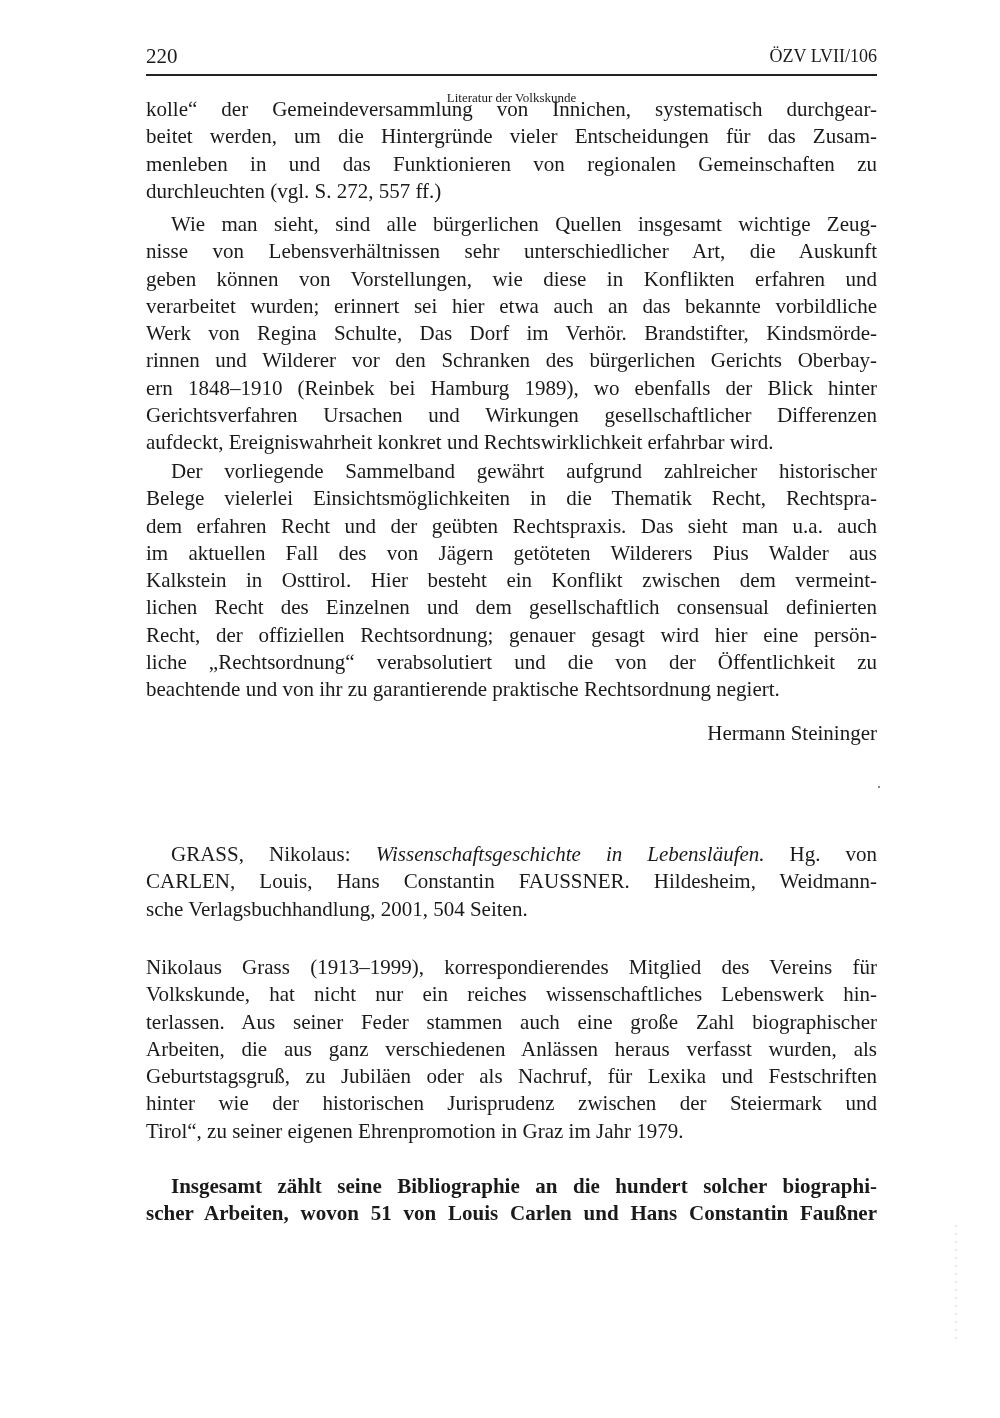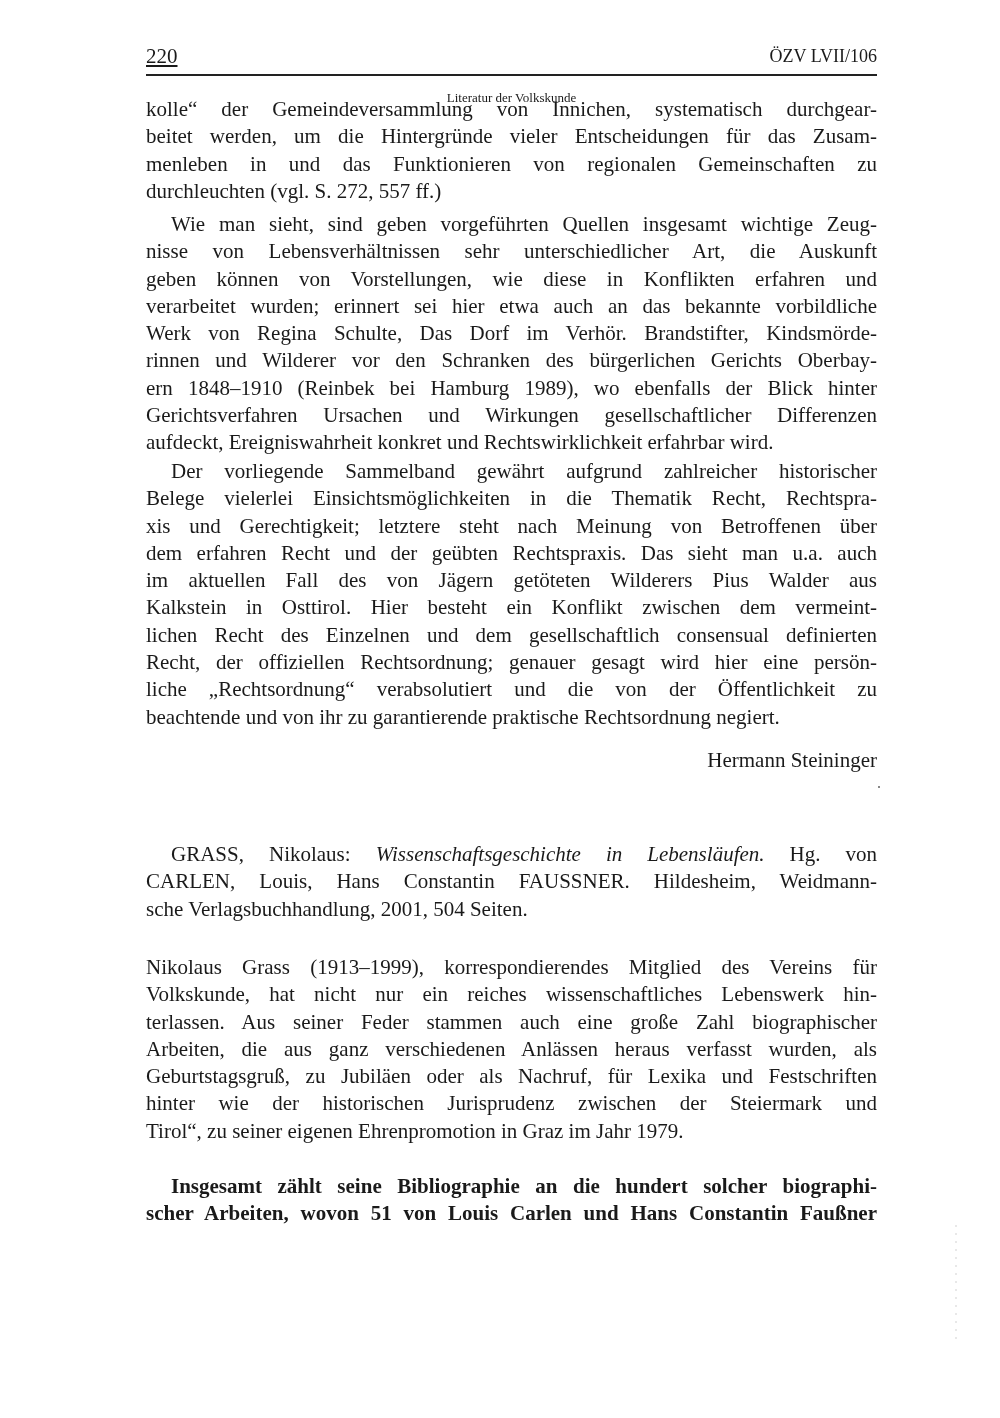--- a/index.html
+++ b/index.html
@@ -27,21 +27,20 @@
       left: 0;
       width: 731px;
       height: 30px;
       font-size: 19px;
     }
     .running-head .pagenum {
       position: absolute;
       left: 0;
       top: 0;
       font-size: 21px;
-      text-decoration: underline;
     }
     .running-head .title {
       position: absolute;
       left: 0;
       width: 731px;
       text-align: center;
       top: 2px;
       font-size: 13px;
       margin-top: 44px;
     }
@@ -114,35 +113,34 @@
   <div class="head-rule"></div>
 
   <div class="block" style="top:96px;">
     <span class="line">kolle“ der Gemeindeversammlung von Innichen, systematisch durchgear-</span>
     <span class="line">beitet werden, um die Hintergründe vieler Entscheidungen für das Zusam-</span>
     <span class="line">menleben in und das Funktionieren von regionalen Gemeinschaften zu</span>
     <span class="line last">durchleuchten (vgl. S. 272, 557 ff.)</span>
   </div>
 
   <div class="block" style="top:211px;">
-    <span class="line indent">Wie man sieht, sind geben vorgeführten Quellen insgesamt wichtige Zeug-</span>
+    <span class="line indent">Wie man sieht, sind alle bürgerlichen Quellen insgesamt wichtige Zeug-</span>
     <span class="line">nisse von Lebensverhältnissen sehr unterschiedlicher Art, die Auskunft</span>
     <span class="line">geben können von Vorstellungen, wie diese in Konflikten erfahren und</span>
     <span class="line">verarbeitet wurden; erinnert sei hier etwa auch an das bekannte vorbildliche</span>
     <span class="line">Werk von Regina Schulte, Das Dorf im Verhör. Brandstifter, Kindsmörde-</span>
     <span class="line">rinnen und Wilderer vor den Schranken des bürgerlichen Gerichts Oberbay-</span>
     <span class="line">ern 1848–1910 (Reinbek bei Hamburg 1989), wo ebenfalls der Blick hinter</span>
     <span class="line">Gerichtsverfahren Ursachen und Wirkungen gesellschaftlicher Differenzen</span>
     <span class="line last">aufdeckt, Ereigniswahrheit konkret und Rechtswirklichkeit erfahrbar wird.</span>
   </div>
 
   <div class="block" style="top:458px;">
     <span class="line indent">Der vorliegende Sammelband gewährt aufgrund zahlreicher historischer</span>
     <span class="line">Belege vielerlei Einsichtsmöglichkeiten in die Thematik Recht, Rechtspra-</span>
-    <span class="line">xis und Gerechtigkeit; letztere steht nach Meinung von Betroffenen über</span>
     <span class="line">dem erfahren Recht und der geübten Rechtspraxis. Das sieht man u.a. auch</span>
     <span class="line">im aktuellen Fall des von Jägern getöteten Wilderers Pius Walder aus</span>
     <span class="line">Kalkstein in Osttirol. Hier besteht ein Konflikt zwischen dem vermeint-</span>
     <span class="line">lichen Recht des Einzelnen und dem gesellschaftlich consensual definierten</span>
     <span class="line">Recht, der offiziellen Rechtsordnung; genauer gesagt wird hier eine persön-</span>
     <span class="line">liche „Rechtsordnung“ verabsolutiert und die von der Öffentlichkeit zu</span>
     <span class="line last">beachtende und von ihr zu garantierende praktische Rechtsordnung negiert.</span>
     <span class="line right">Hermann Steininger</span>
   </div>
 

